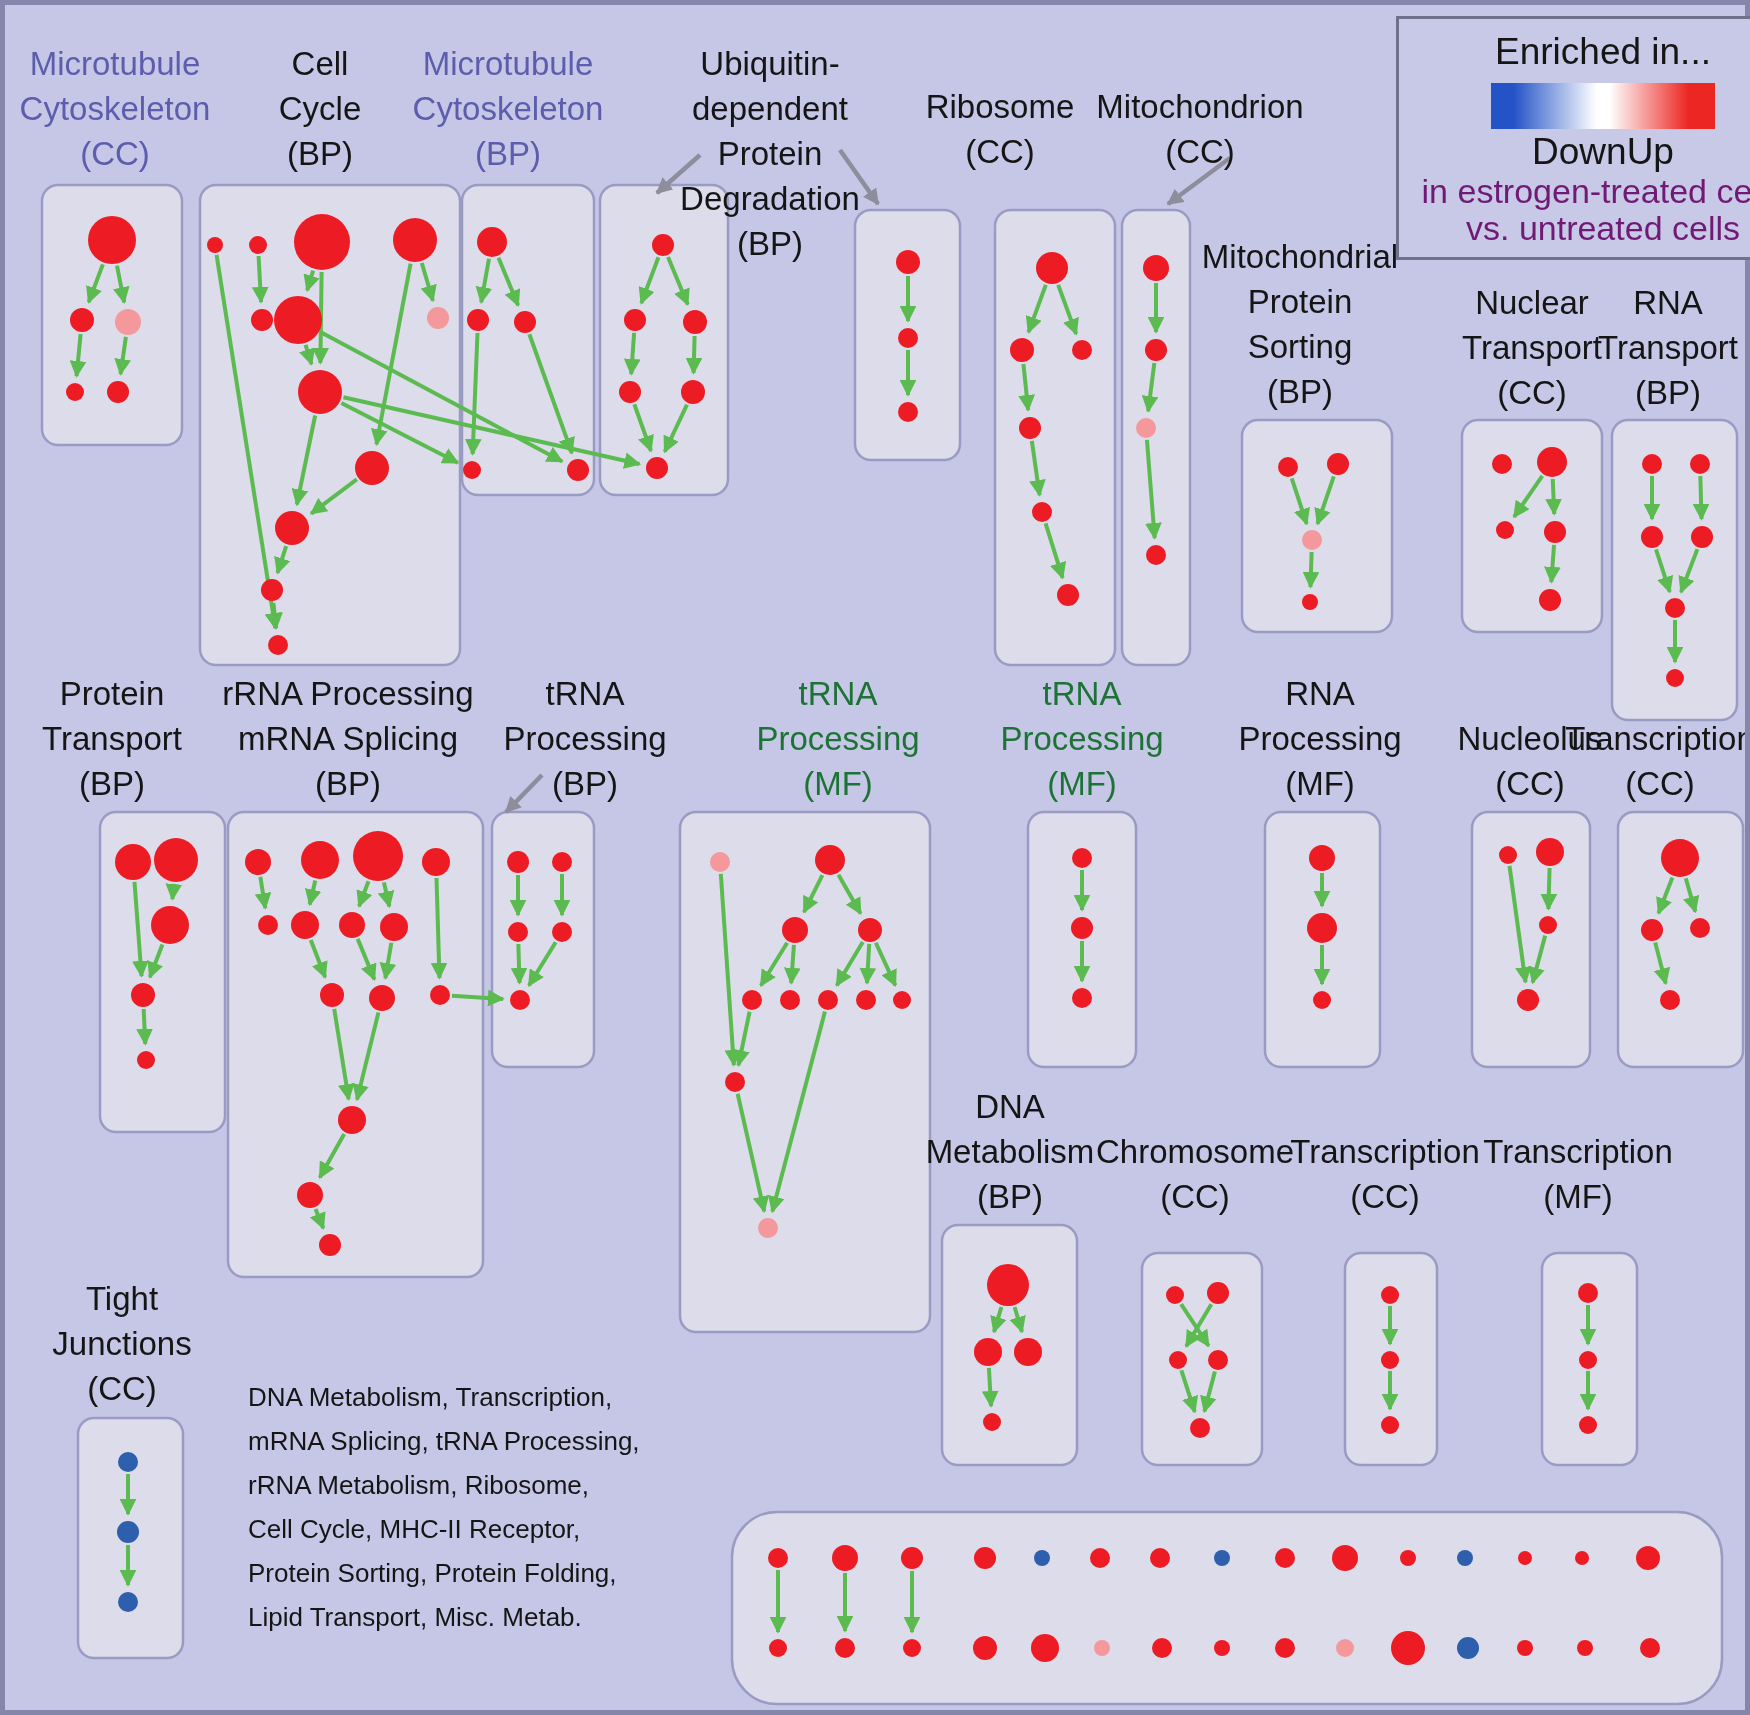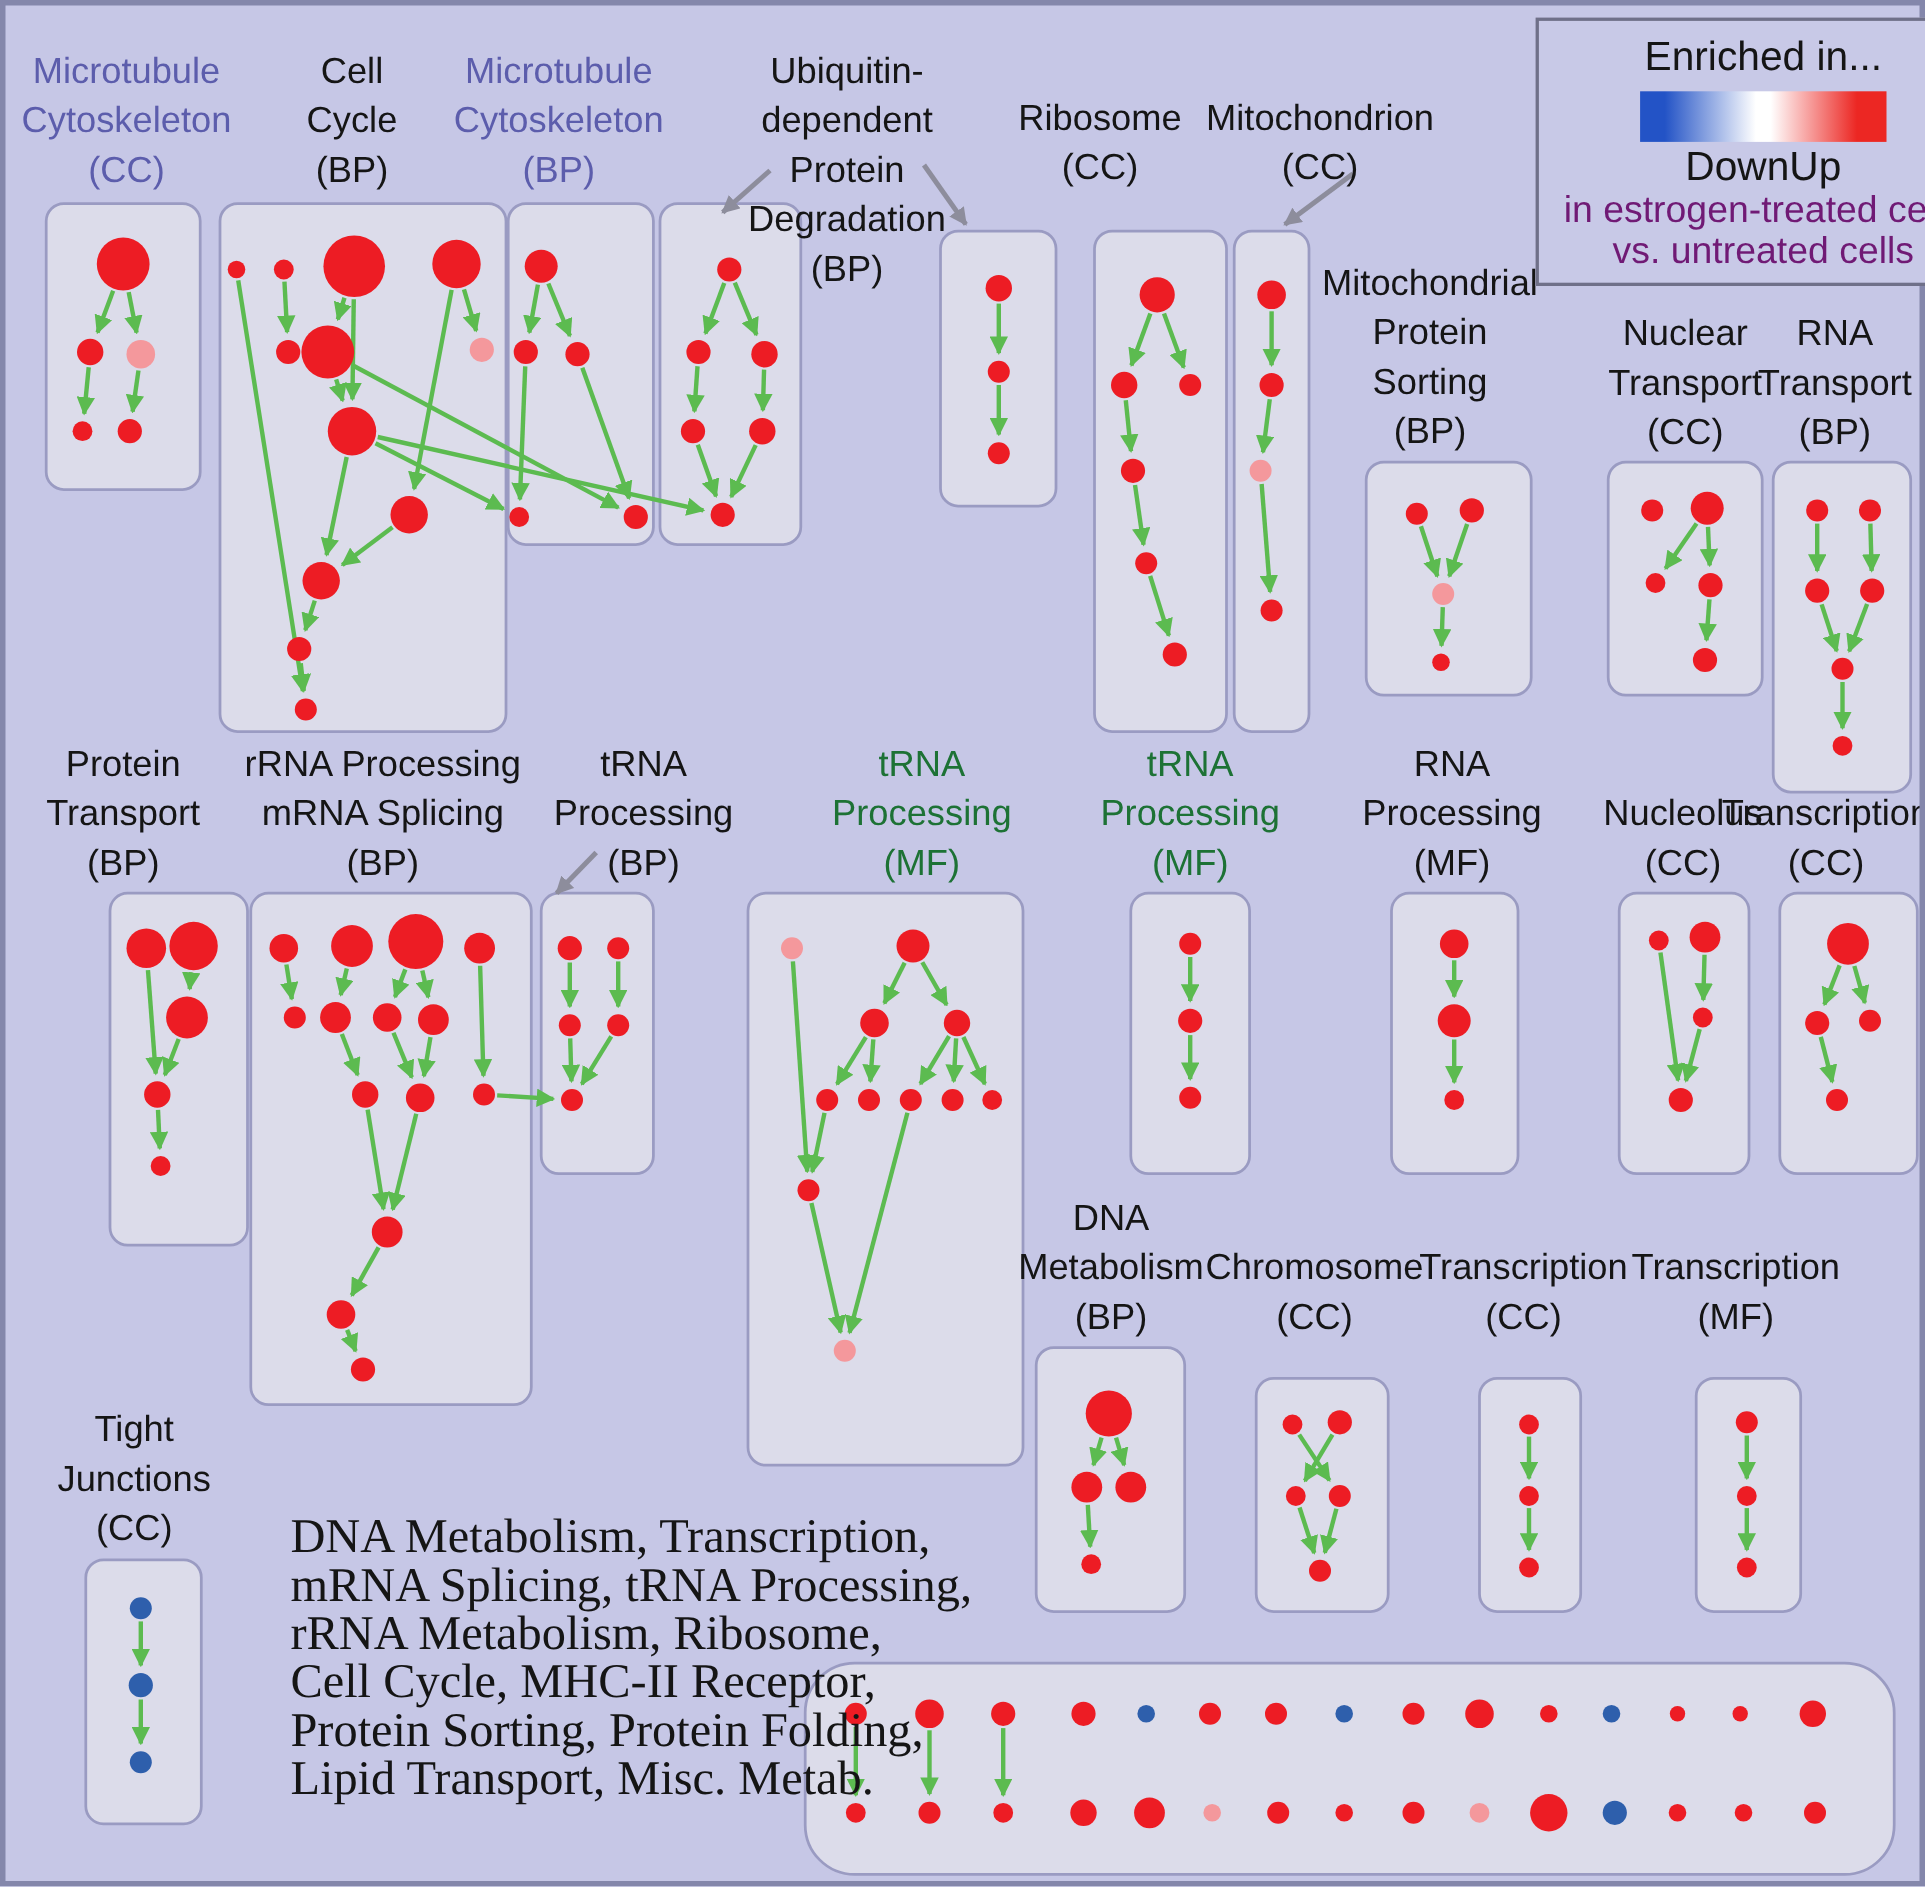--- a/index.html
+++ b/index.html
@@ -7,21 +7,21 @@
   #page{position:relative;width:1750px;height:1715px;overflow:hidden;}
   #diagram{position:absolute;left:0;top:0;}
   .cluster-label{font-family:"Liberation Sans",sans-serif;font-size:33px;}
   .legend{position:absolute;left:1396px;top:16px;width:414px;height:244px;box-sizing:border-box;
           border:3px solid #6f7089;background:#c8c9e7;text-align:center;}
   .legend-title{font-size:37px;margin-top:12px;color:#151515;}
   .legend-bar{width:224px;height:46px;margin:10px auto 0 auto;}
   .legend-row{display:flex;justify-content:center;padding:0 24px;font-size:37px;color:#151515;margin-top:2px;}
   .legend-sub{font-size:34px;line-height:37px;color:#701a75;}
   .legend-sub:first-of-type{margin-top:8px;}
-  #footnote{position:absolute;left:264px;top:1375px;font-size:44px;line-height:44px;color:#151515;white-space:nowrap;font-family:Liberation Serif, serif;}
+  #footnote{position:absolute;left:248px;top:1375px;font-size:26px;line-height:44px;color:#151515;white-space:nowrap;}
 </style>
 </head>
 <body>
 
 <div id="page" style="background: rgb(198, 199, 230);">
   <svg id="diagram" width="1750" height="1715" viewBox="0 0 1750 1715">
     <defs>
       <marker id="arrowGreen" viewBox="0 0 10 10" refX="9" refY="5" markerWidth="4.2" markerHeight="4.2" orient="auto">
         <path d="M0,0 L10,5 L0,10 z" fill="#5cbb50"></path>
       </marker>

